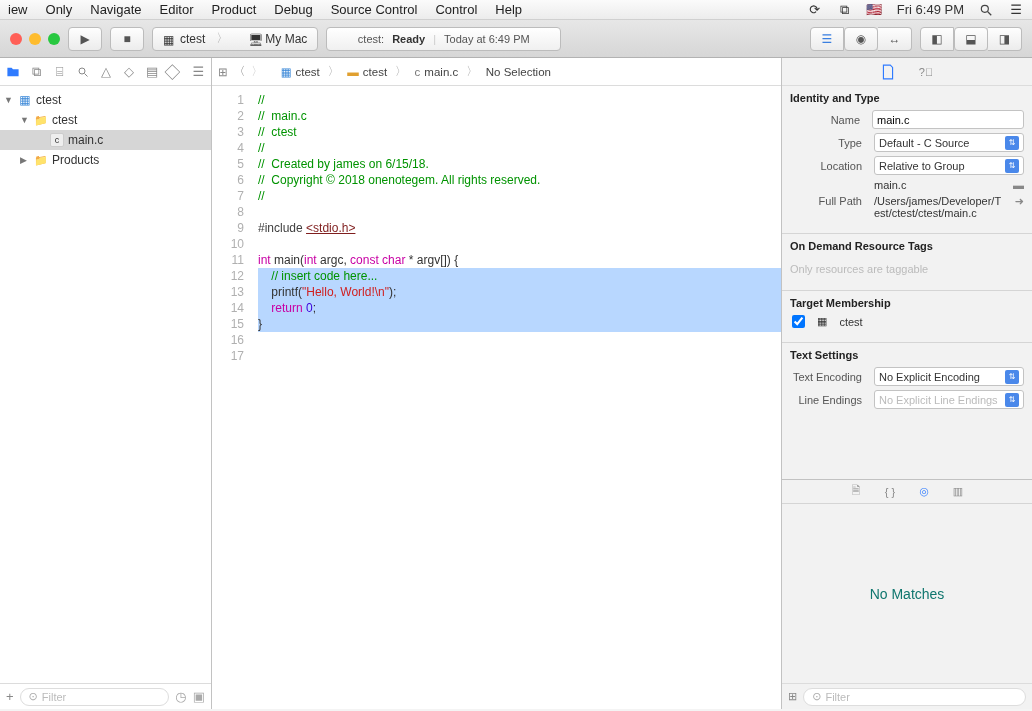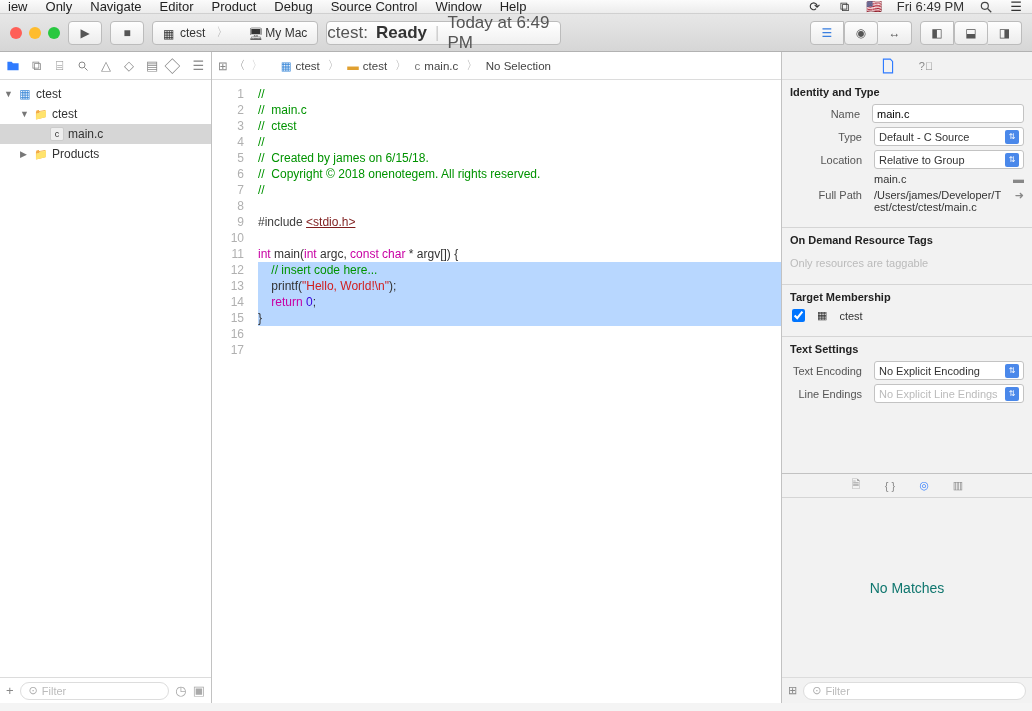--- a/index.html
+++ b/index.html
@@ -1,40 +1,40 @@
 <!DOCTYPE html>
 <html><head>
 <meta charset="utf-8">
 <style>
 * { margin: 0; padding: 0; box-sizing: border-box; font-family: -apple-system, "Helvetica Neue", Arial, sans-serif; }
 body { width: 1032px; height: 711px; background: #f4f4f4; overflow: hidden; font-size: 13px; color: #333; }
 
 
-.menubar { height: 14px; background: linear-gradient(#fbfbfb,#ececec); display: flex; align-items: center; padding: 0 8px; justify-content: space-between; border-bottom: 1px solid #d0d0d0; }
+.menubar { height: 20px; background: linear-gradient(#fbfbfb,#ececec); display: flex; align-items: center; padding: 0 8px; justify-content: space-between; border-bottom: 1px solid #d0d0d0; }
 .menubar-left { display: flex; gap: 18px; }
 .menubar-item { font-size: 13px; color: #222; }
 .menubar-right { display: flex; gap: 14px; align-items: center; font-size: 13px; color: #333; }
 .menubar-right .icon { width: 16px; height: 16px; display: flex; align-items: center; justify-content: center; }
 
 
 .toolbar { height: 38px; background: linear-gradient(#e7e7e7,#d6d6d6); display: flex; align-items: center; padding: 0 10px; border-bottom: 1px solid #b2b2b2; gap: 8px; }
 .traffic-lights { display: flex; gap: 7px; }
 .tl { width: 12px; height: 12px; border-radius: 50%; }
 .tl.red { background: #ff5f57; }
 .tl.yellow { background: #febc2e; }
 .tl.green { background: #28c840; }
 .tb-btn { height: 24px; min-width: 34px; border: 1px solid #bcbcbc; border-radius: 4px; background: linear-gradient(#fefefe,#ececec); display: flex; align-items: center; justify-content: center; font-size: 12px; color: #555; }
 .tb-group { display: flex; }
 .tb-group .tb-btn:first-child { border-radius: 4px 0 0 4px; }
 .tb-group .tb-btn:last-child { border-radius: 0 4px 4px 0; border-left: none; }
 .scheme { height: 24px; border: 1px solid #bcbcbc; border-radius: 4px; background: linear-gradient(#fefefe,#ececec); display: flex; align-items: center; font-size: 12px; }
 .scheme > div { padding: 0 10px; display: flex; align-items: center; gap: 5px; }
 .scheme > div:first-child::after { content: "〉"; color: #aaa; margin-left: 6px; }
 .scheme .icon-sm { width: 12px; height: 12px; }
-.activity { flex: 1; max-width: 350px; height: 24px; border: 1px solid #bcbcbc; border-radius: 4px; background: linear-gradient(#fff,#f0f0f0); display: flex; align-items: center; justify-content: flex-start; font-size: 17px; color: #555; gap: 8px; }
+.activity { flex: 1; max-width: 350px; height: 24px; border: 1px solid #bcbcbc; border-radius: 4px; background: linear-gradient(#fff,#f0f0f0); display: flex; align-items: center; justify-content: center; font-size: 11px; color: #555; gap: 8px; }
 .activity b { color: #333; }
 .spacer { flex: 1; }
 
 
 .main { display: flex; height: calc(711px - 22px - 38px); }
 
 
 .navigator { width: 212px; border-right: 1px solid #c2c2c2; background: #fff; display: flex; flex-direction: column; }
 .nav-tabs { height: 28px; border-bottom: 1px solid #dcdcdc; display: flex; align-items: center; padding: 0 6px; gap: 10px; }
 .nav-tabs .nt { width: 16px; height: 16px; display: flex; align-items: center; justify-content: center; color: #888; }
@@ -92,21 +92,21 @@
 
 <div class="menubar">
   <div class="menubar-left" id="menubar-left">
       <span class="menubar-item">iew</span>
       <span class="menubar-item">Only</span>
       <span class="menubar-item">Navigate</span>
       <span class="menubar-item">Editor</span>
       <span class="menubar-item">Product</span>
       <span class="menubar-item">Debug</span>
       <span class="menubar-item">Source Control</span>
-      <span class="menubar-item">Window</span>
+      <span class="menubar-item">Control</span>
       <span class="menubar-item">Help</span>
     </div>
   <div class="menubar-right">
     <span class="icon">⟳</span>
     <span class="icon">⧉</span>
     <span>🇺🇸</span>
     <span>Fri 6:49 PM</span>
     <span class="icon">
       <svg width="14" height="14" viewBox="0 0 24 24" fill="none" stroke="#444" stroke-width="2">
           <circle cx="10" cy="10" r="6"></circle>

